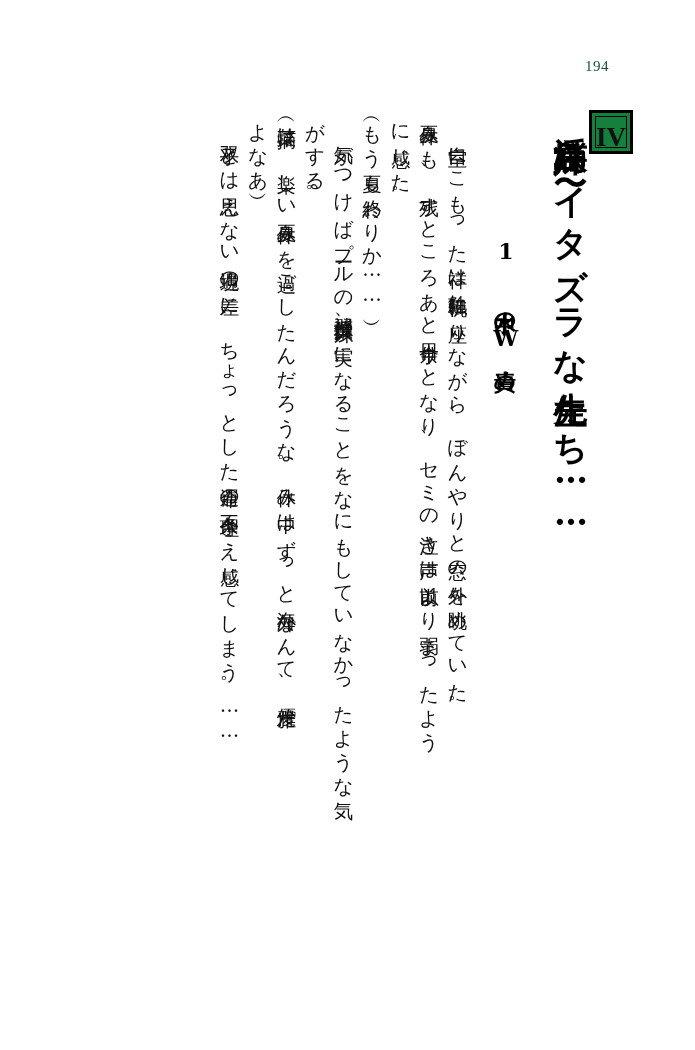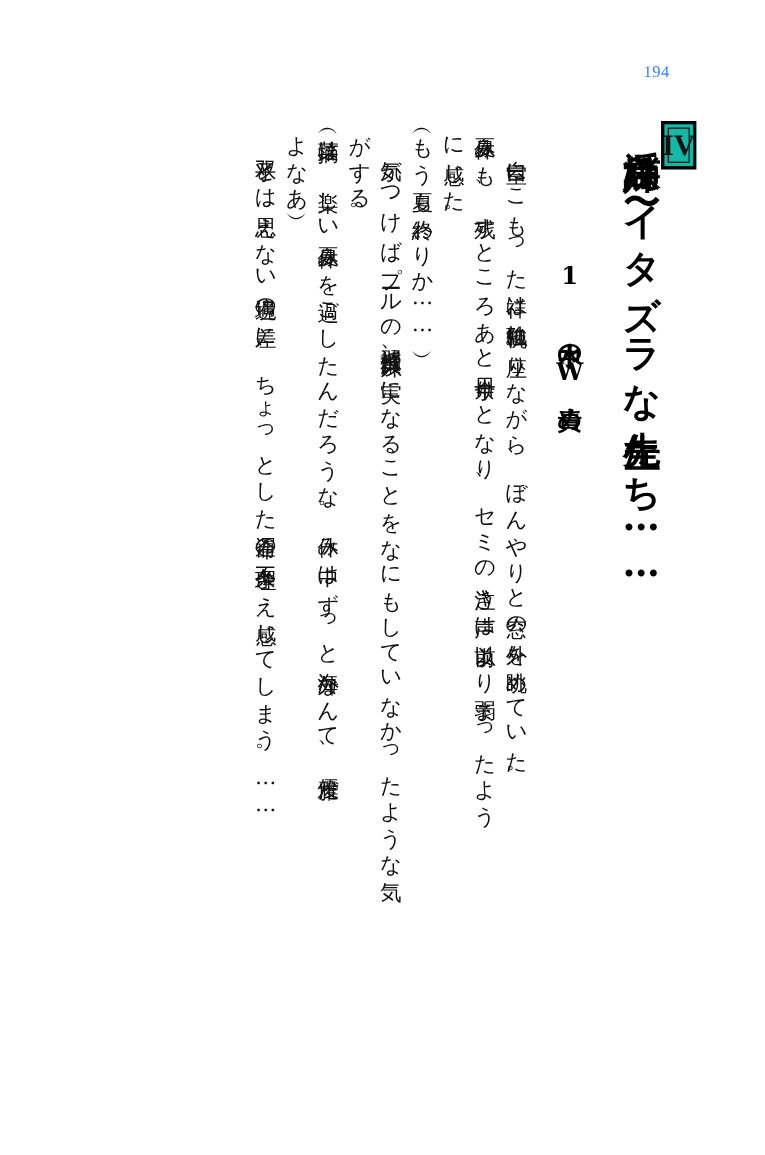--- a/index.html
+++ b/index.html
@@ -17,21 +17,21 @@
   }
 
   
   .page-number {
     position: absolute;
     top: 58px;
     right: 86px;
     font-family: "Liberation Serif", serif;
     font-size: 15px;
     letter-spacing: 0.5px;
-    color: #3b82f6;
+    color: #14532d;
   }
 
   
   .page-body {
     position: absolute;
     top: 110px;
     left: 48px;
     right: 60px;
     bottom: 55px;
     display: flex;
@@ -59,32 +59,32 @@
     color: #000;
   }
   .chapter-num-wrap {
     display: flex;
     flex-direction: column;
     align-items: center;
     margin-bottom: 6px;
     margin-right: 2px;
   }
   .chapter-num {
-    width: 32px;
+    width: 44px;
     height: 44px;
     border: 3px solid #000;
     box-sizing: border-box;
     display: flex;
-    align-items: center;
+    align-items: flex-end;
     justify-content: center;
     font-family: "Liberation Serif", serif;
     font-weight: bold;
     font-size: 27px;
     line-height: 1;
-    background: #14b8a6;
+    background: #15803d;
     position: relative;
   }
   .chapter-num::after {
     content: "";
     position: absolute;
     left: 3px; right: 3px; top: 3px; bottom: 3px;
     border: 1px solid #000;
   }
   .chapter-num span { position: relative; z-index: 2; }
 

